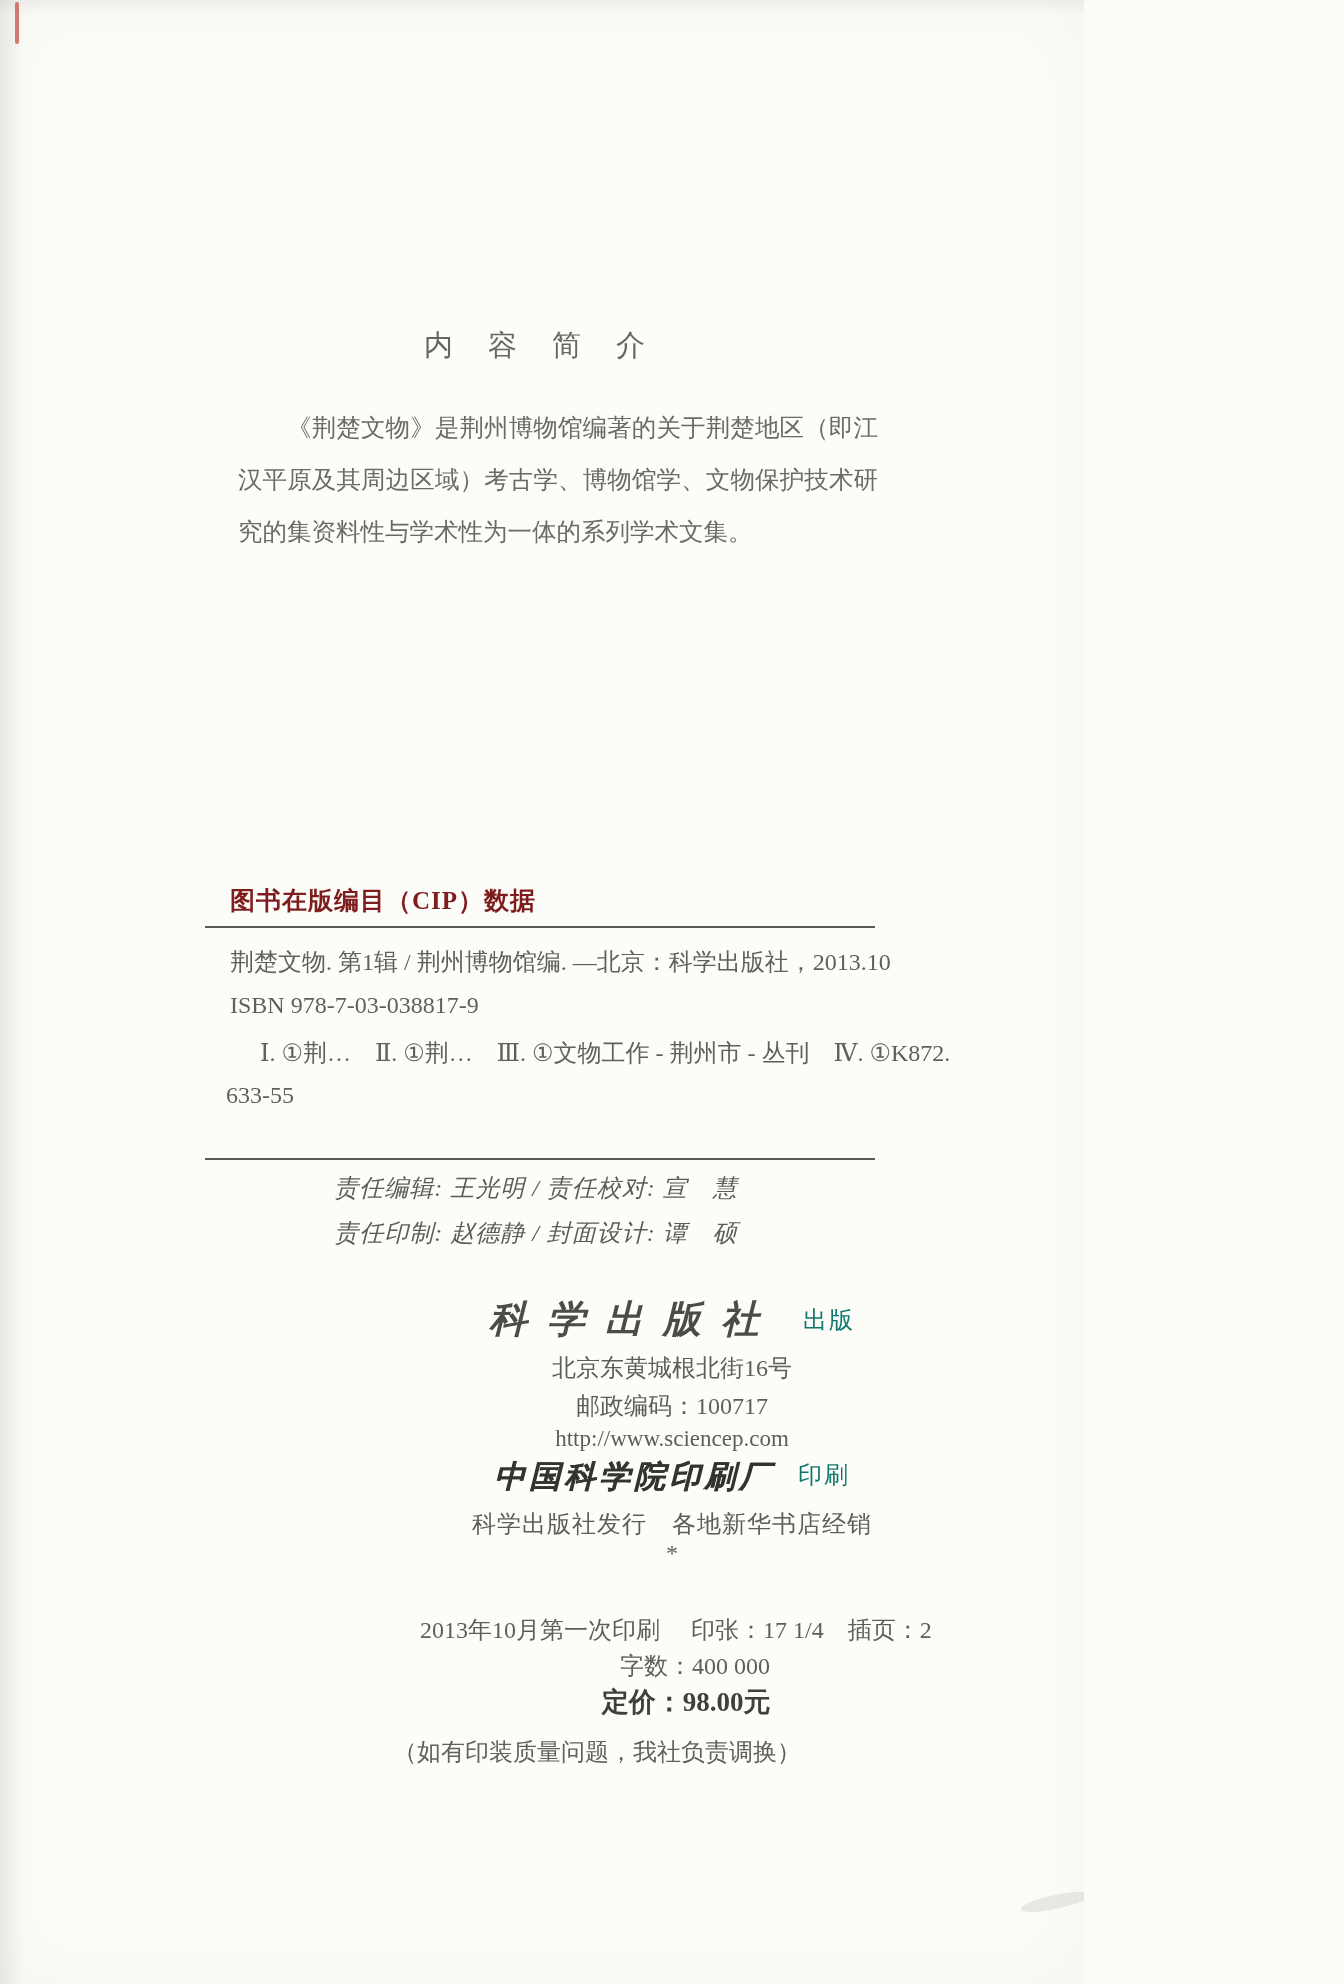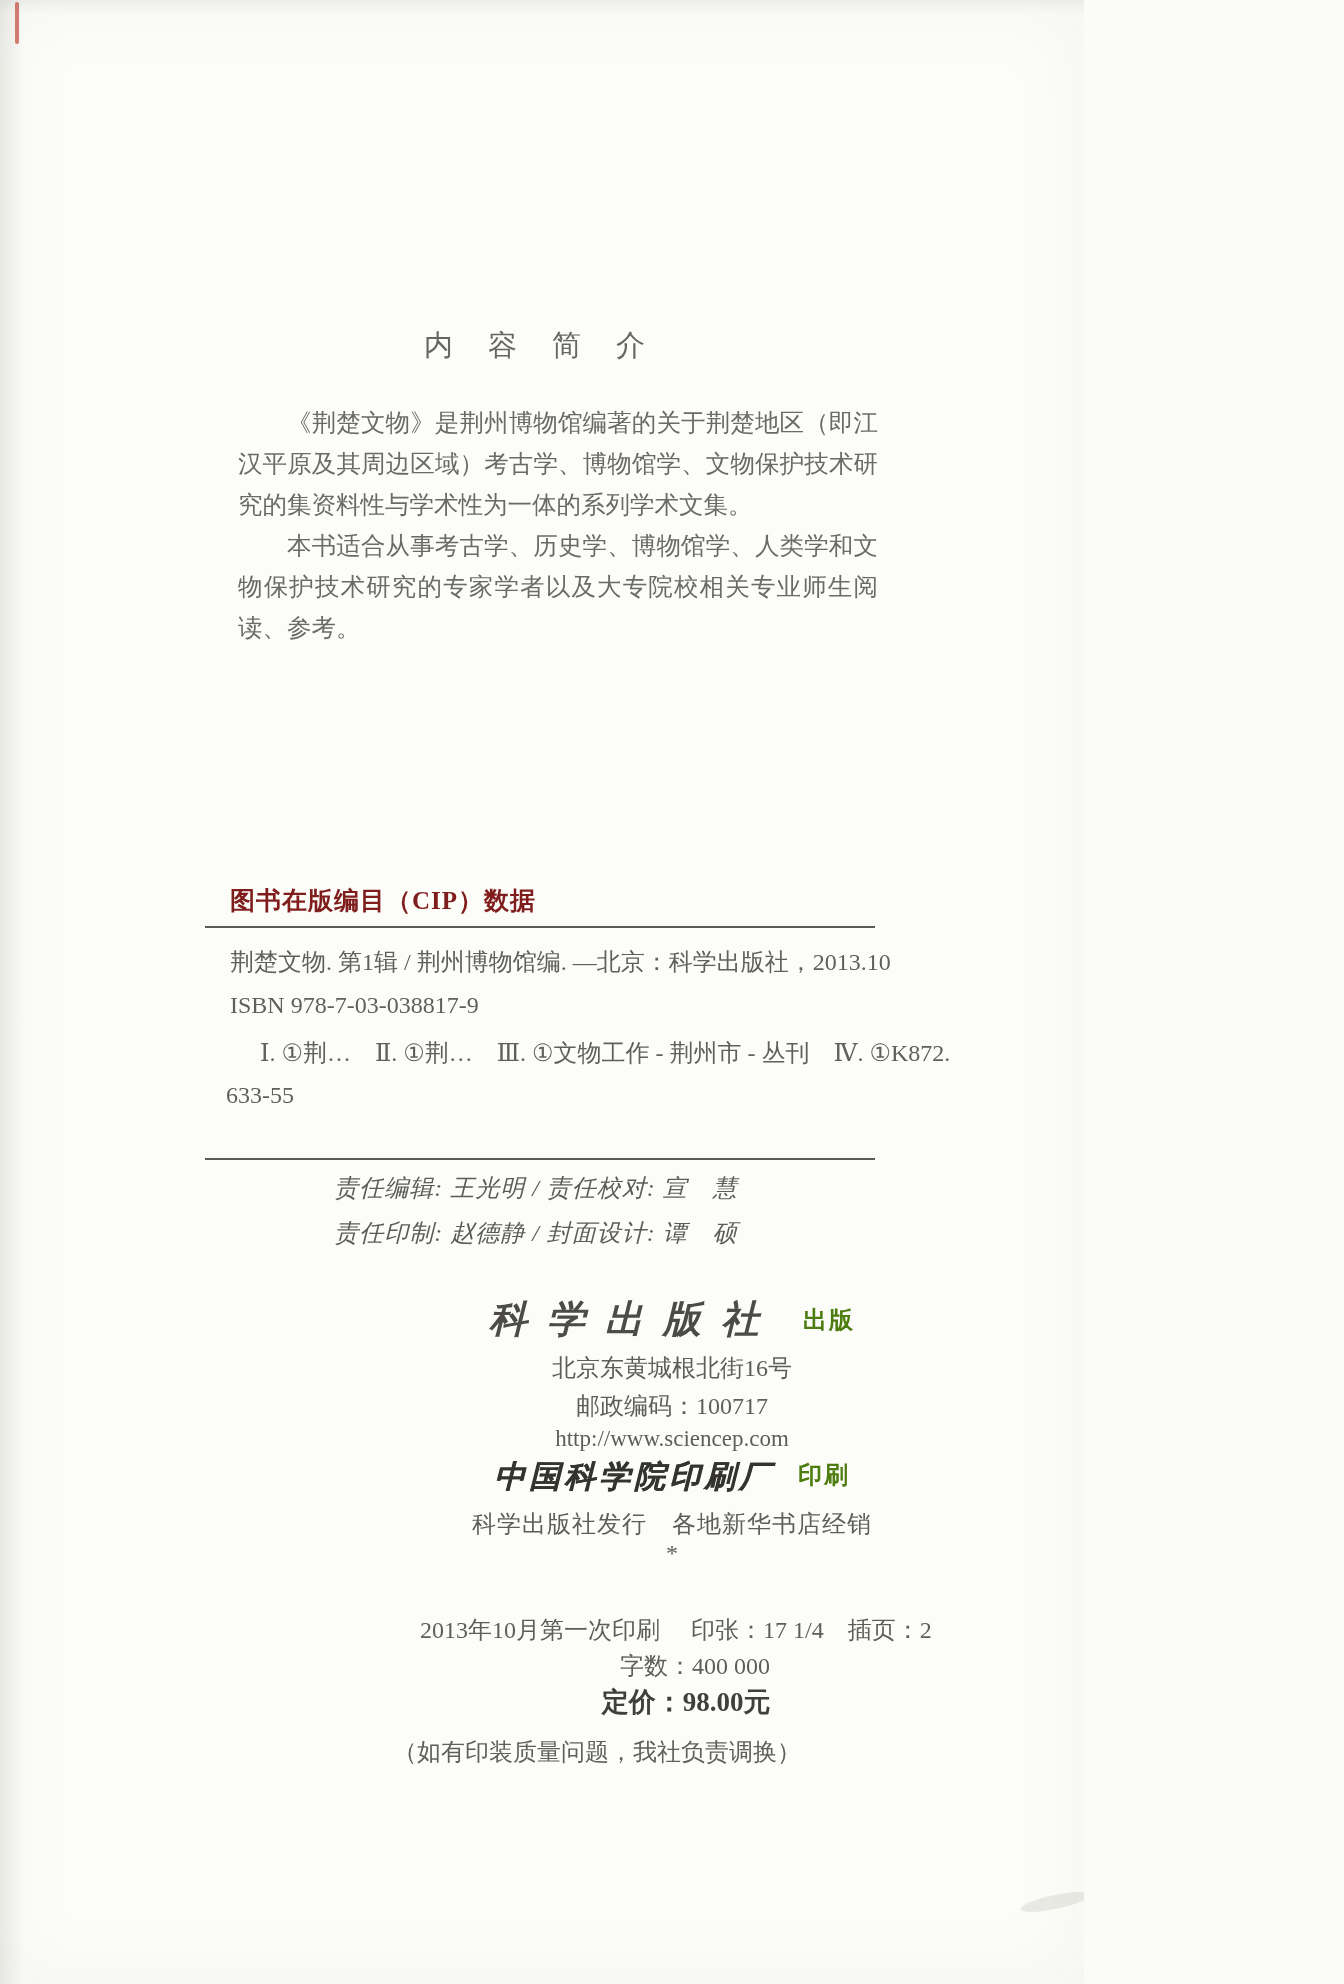--- a/index.html
+++ b/index.html
@@ -31,21 +31,21 @@
     transform:rotate(-12deg);
   }
   .title {
     top:326px; left:200px; width:672px;
     margin:0; text-align:center;
     font-size:29px; font-weight:normal; letter-spacing:3px;
     color:#676662;
   }
   .intro {
     top:402px; left:238px; width:640px;
-    font-size:24.5px; line-height:41px;
+    font-size:24.5px; line-height:52px;
     text-align:justify; color:#6b6a66;
   }
   .intro p { margin:0; text-indent:2em; }
   .cip-header {
     top:884px; left:230px;
     font-size:25px; font-weight:bold; color:#7f1d1d; letter-spacing:1px;
   }
   .rule { left:205px; width:670px; height:0; border-top:2.5px solid #5a5954; }
   .rule1 { top:926px; }
   .rule2 { top:1158px; }
@@ -61,22 +61,22 @@
     font-family:"Liberation Serif","DejaVu Serif",serif;
   }
   .staff1 { top:1172px; }
   .staff2 { top:1217px; }
   .publine { left:272px; width:800px; text-align:center; color:#5e5d59; }
   .pub-name { top:1294px; font-size:38px; }
   .pub-name .brush {
     font-weight:bold; font-style:italic; letter-spacing:20px; color:#4c4b47;
   }
   .pub-name .role, .pub-printer .role {
-    font-size:24px; font-style:normal; font-weight:bold;
-    letter-spacing:2px; color:#4d7c0f; margin-left:24px; vertical-align:4px;
+    font-size:24px; font-style:normal; font-weight:normal;
+    letter-spacing:2px; color:#0f766e; margin-left:24px; vertical-align:4px;
   }
   .pub-address  { top:1352px; font-size:24px; }
   .pub-postcode { top:1390px; font-size:24px; }
   .pub-url      { top:1426px; font-size:23px; }
   .pub-printer  { top:1456px; font-size:31px; }
   .pub-printer .brush {
     font-weight:bold; font-style:italic; letter-spacing:4px; color:#34332f;
     text-shadow:0.6px 0 #34332f;
   }
   .pub-dist { top:1508px; font-size:24px; letter-spacing:1px; }
@@ -101,21 +101,20 @@
 
   <div class="edge-left"></div>
   <div class="edge-top"></div>
   <div class="red-mark"></div>
   <div class="smudge"></div>
 
   <h1 class="abs title">内　容　简　介</h1>
 
   <div class="abs intro">
     <p>《荆楚文物》是荆州博物馆编著的关于荆楚地区（即江汉平原及其周边区域）考古学、博物馆学、文物保护技术研究的集资料性与学术性为一体的系列学术文集。</p>
-    <p>本书适合从事考古学、历史学、博物馆学、人类学和文物保护技术研究的专家学者以及大专院校相关专业师生阅读、参考。</p>
   </div>
 
   <div class="abs cip-header">图书在版编目（CIP）数据</div>
   <div class="abs rule rule1"></div>
 
   <div class="abs cip-line cip-t">荆楚文物. 第1辑 / 荆州博物馆编. —北京：科学出版社，2013.10</div>
   <div class="abs cip-line cip-i">ISBN 978-7-03-038817-9</div>
   <div class="abs cip-line cip-c">Ⅰ. ①荆…　Ⅱ. ①荆…　Ⅲ. ①文物工作 - 荆州市 - 丛刊　Ⅳ. ①K872.</div>
   <div class="abs cip-line cip-c2">633-55</div>
 

